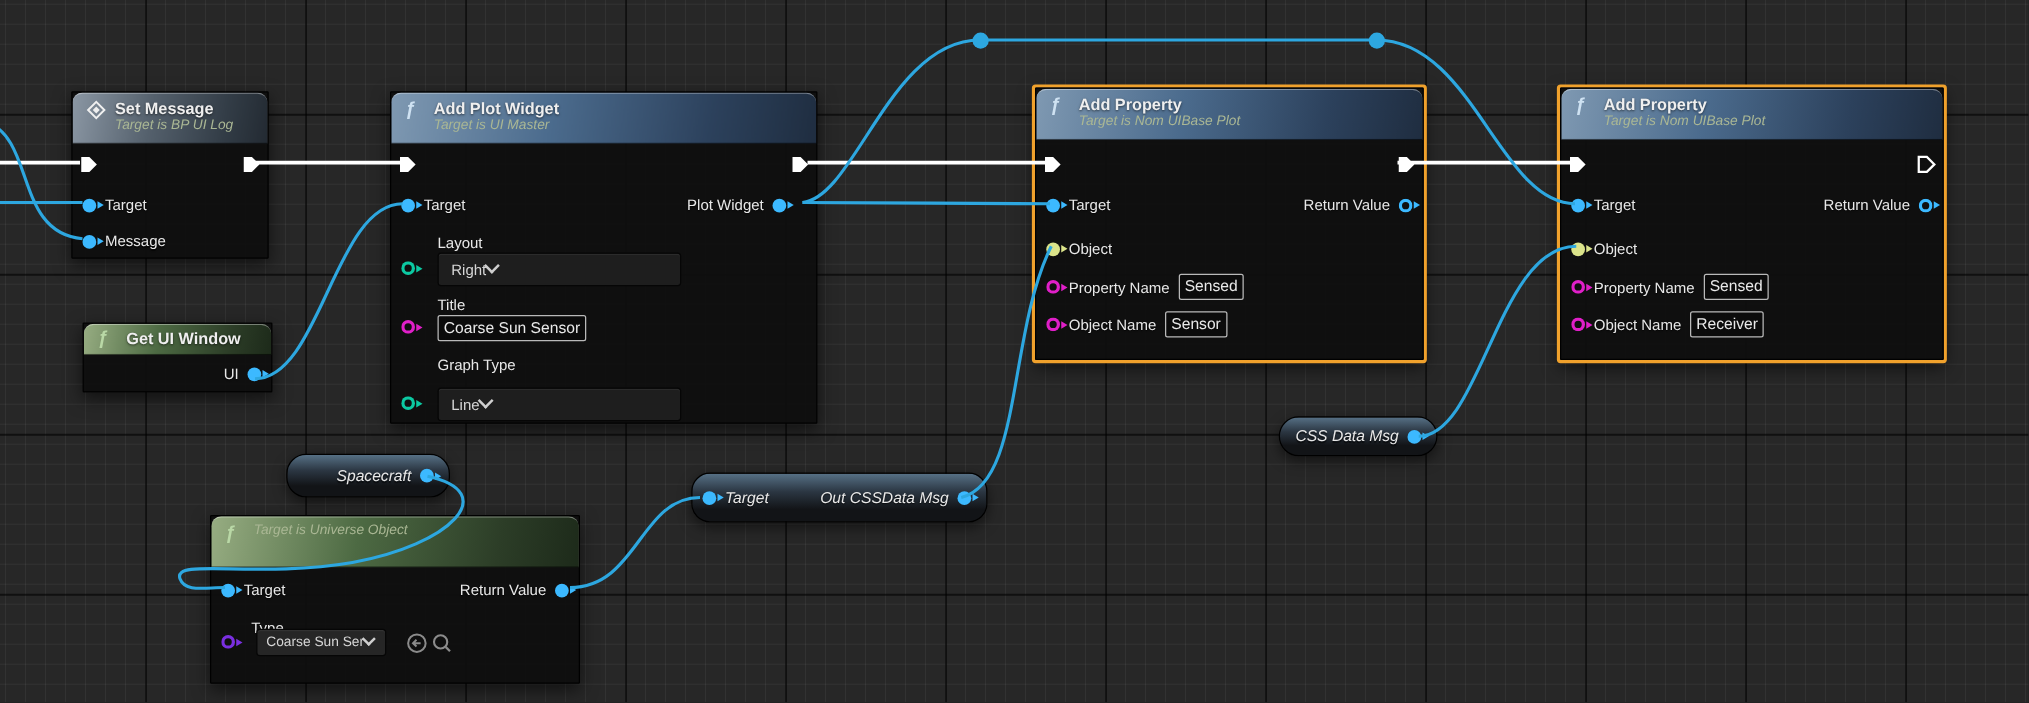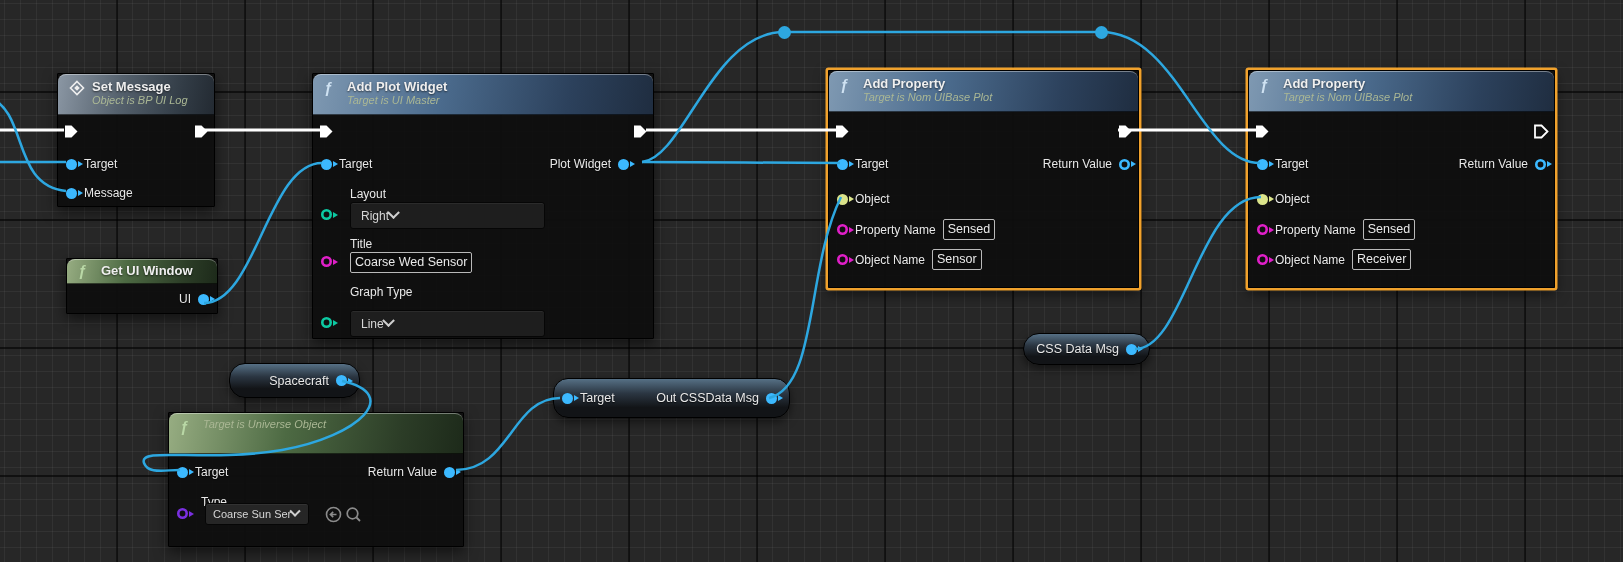--- a/index.html
+++ b/index.html
@@ -81,21 +81,21 @@
     padding:0 10px; font-size:12px;
     box-shadow:inset 0 1px 0 rgba(255,255,255,.06);
   }
   .chev{width:7px; height:7px; border-right:2px solid #cfcfcf;
     border-bottom:2px solid #cfcfcf; transform:rotate(45deg) translate(-2px,-2px); flex:none;}
 
   .pill{
     position:absolute; border:1px solid #000; border-radius:16px;
     background:linear-gradient(180deg,#567085 0%, #2b3642 38%, #121417 75%);
     box-shadow:0 4px 10px rgba(0,0,0,.5);
-    display:flex; align-items:center; z-index:2; box-sizing:border-box;
+    display:flex; align-items:center; z-index:2; box-sizing:border-box;font-style:italic;
   }
   .pill .plabel{font-size:12.5px;}
 
   .reroute{position:absolute; width:13px; height:13px; border-radius:50%;
     background:#2da7e0; z-index:4;}
 
   .wires{position:absolute; inset:0; z-index:3; pointer-events:none;}
   .tinyico{display:inline-block; margin-left:8px;}
 </style>
 </head>
@@ -107,21 +107,21 @@
 
   <div class="node" style="left:57px; top:73px; width:156px; height:132px;">
     <div class="hdr gray">
       <span class="hdr-icon">
         <svg width="16" height="16" viewBox="0 0 16 16">
             <path d="M8 1.5 L14.5 8 L8 14.5 L1.5 8 Z" fill="none" stroke="#efefef" stroke-width="1.6"></path>
             <path d="M8 5.2 L10.8 8 L8 10.8 L5.2 8 Z" fill="#efefef"></path>
           </svg>
       </span>
       <div class="hdr-title">Set Message</div>
-      <div class="hdr-sub">Object is BP UI Log</div>
+      <div class="hdr-sub">Target is BP UI Log</div>
     </div>
     <span class="execpin" style="left:5px; top:50px;">
       <svg width="16" height="15" viewBox="0 0 16 15">
           <path d="M2 1.5 h6.5 l6 6 -6 6 H2 z" fill="#fff"></path>
         </svg>
     </span>
     <span class="execpin" style="right:5px; top:50px;">
       <svg width="16" height="15" viewBox="0 0 16 15">
           <path d="M2 1.5 h6.5 l6 6 -6 6 H2 z" fill="#fff"></path>
         </svg>
@@ -167,21 +167,21 @@
     </div>
     <div class="dropdown" style="left:37px; top:128px; width:195px; height:27px;">
       <span>Right</span>
       <span class="chev"></span>
     </div>
 
     <div class="flabel" style="left:37px; top:163px;">Title</div>
     <div class="row c-str" style="left:8px; top:182px;">
       <span class="pc hollow"></span>
     </div>
-    <div class="valbox" style="position:absolute; left:37px; top:178px;">Coarse Wed Sensor</div>
+    <div class="valbox" style="position:absolute; left:37px; top:178px;">Coarse Sun Sensor</div>
 
     <div class="flabel" style="left:37px; top:211px;">Graph Type</div>
     <div class="row c-enum" style="left:8px; top:243px;">
       <span class="pc hollow"></span>
     </div>
     <div class="dropdown" style="left:37px; top:236px; width:195px; height:27px;">
       <span>Line</span>
       <span class="chev"></span>
     </div>
   </div>

